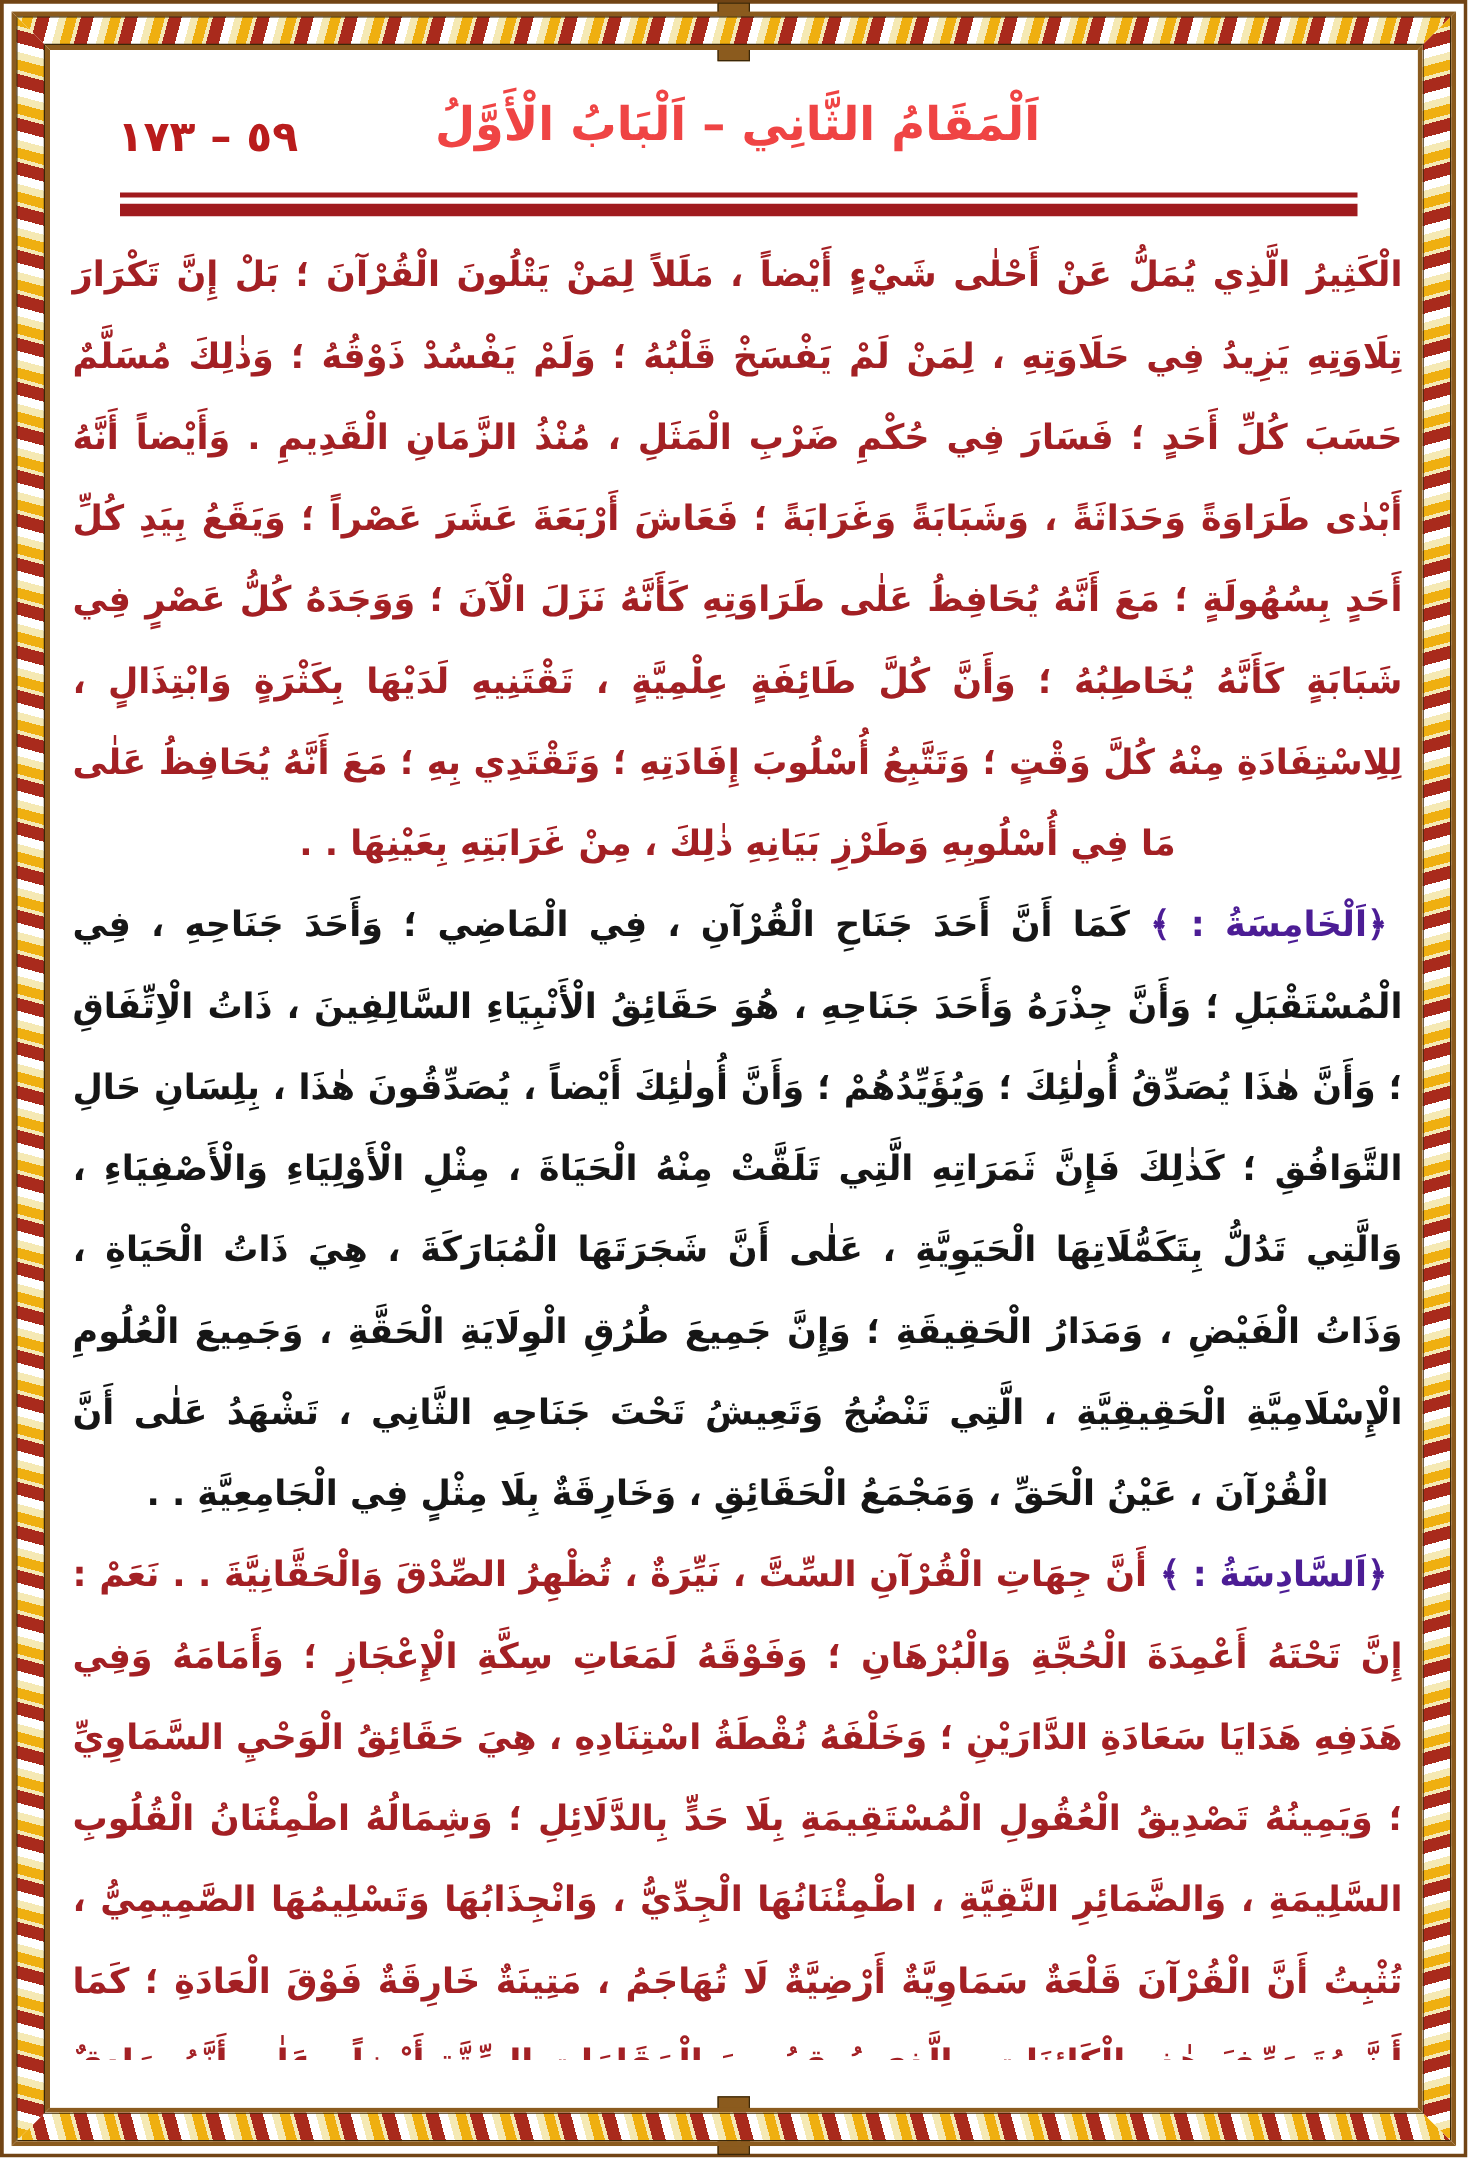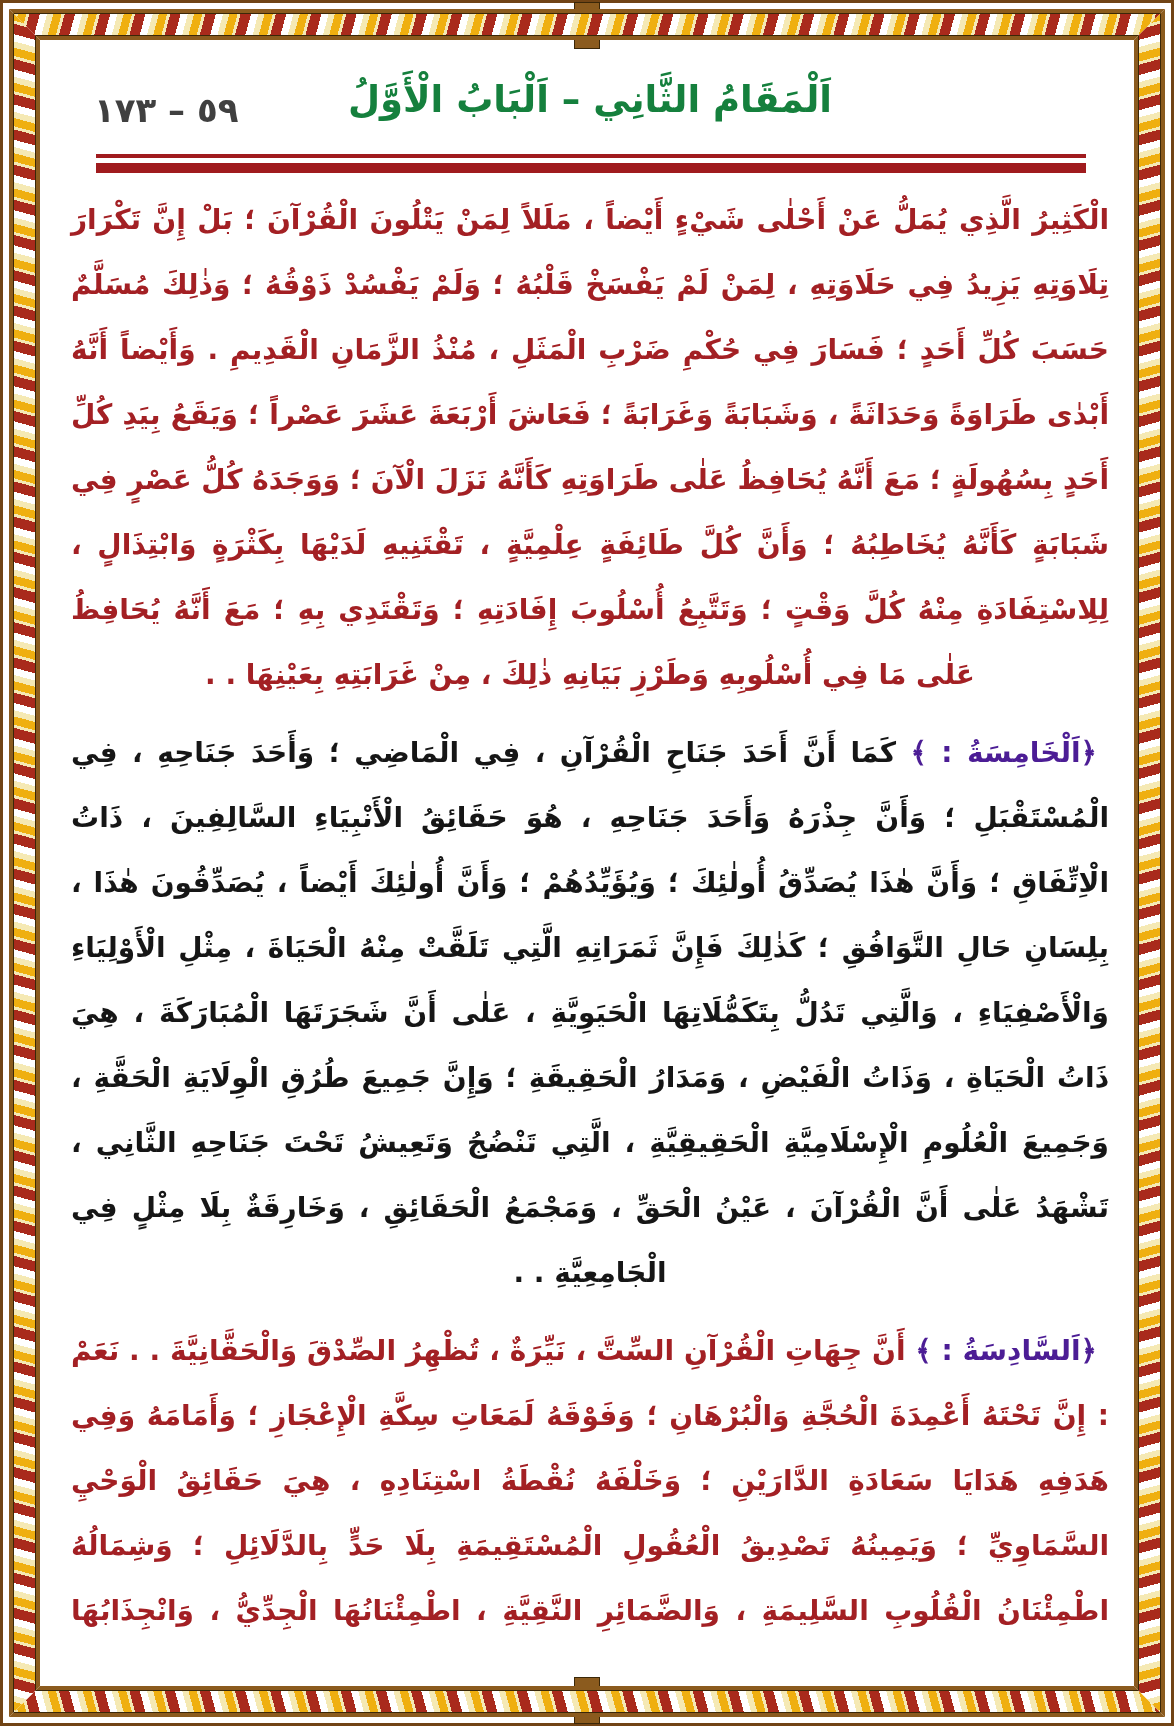--- a/index.html
+++ b/index.html
@@ -46,33 +46,33 @@
   .tab-bottom2{bottom:38px;height:9px;}
 
   
   .content{
     position:absolute;left:56px;right:50px;top:62px;bottom:78px;
     direction:rtl;overflow:hidden;
   }
   .hdr{position:relative;height:86px;}
   .title{
     margin:0;text-align:center;padding-top:16px;
-    font-size:37px;font-weight:bold;color:#15803d;letter-spacing:0;
+    font-size:37px;font-weight:bold;color:#ef4444;letter-spacing:0;
   }
   .page-num{
     position:absolute;left:38px;top:28px;
-    font-size:34px;font-weight:bold;color:#404040;direction:rtl;
+    font-size:34px;font-weight:bold;color:#b91c1c;direction:rtl;
   }
   .rules{margin:6px 38px 0 40px;}
   .rule-thin{height:4px;background:#A01B1E;}
   .rule-thick{height:10px;background:#A01B1E;margin-top:5px;}
 
   .body-text{margin-top:14px;padding:0 2px;}
   .para{
-    margin:13px;font-weight:bold;font-size:28px;line-height:65px;
+    margin:0;font-weight:bold;font-size:28px;line-height:65px;
     text-align:justify;text-justify:inter-word;
   }
   .para.center-last{text-align-last:center;}
   .para.indent{text-indent:12px;}
   .red{color:#A32024;}
   .black{color:#161616;}
   .lead{color:#4c1d95;}
 </style>
 </head>
 <body>

